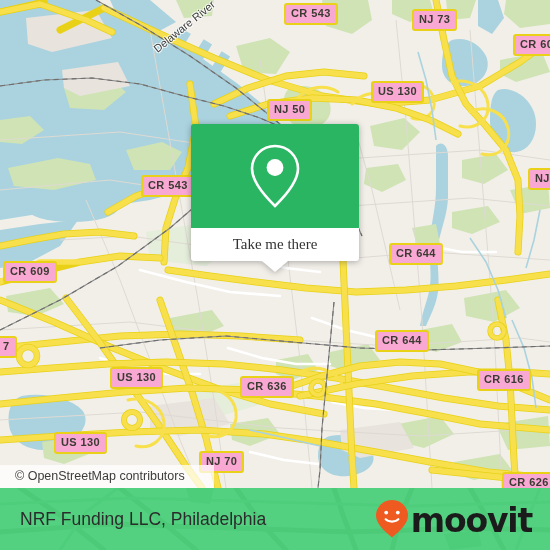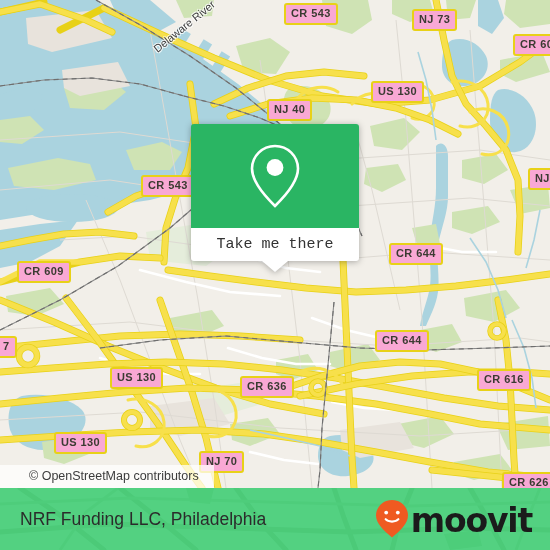--- a/index.html
+++ b/index.html
@@ -90,21 +90,21 @@
     position: absolute;
     left: 0;
     top: 465px;
     height: 23px;
     width: 214px;
     background: rgba(255,255,255,0.72);
     color: #3c3c3c;
     font-family: "Liberation Sans", sans-serif;
     font-size: 12.5px;
     line-height: 23px;
-    padding-left: 29px;
+    padding-left: 15px;
     box-sizing: border-box;
     white-space: nowrap;
   }
 
   
   #popup {
     position: absolute;
     left: 191px;
     top: 124px;
     width: 168px;
@@ -120,21 +120,21 @@
   }
   #popup-green svg { display: block; }
   #popup-button {
     background: #ffffff;
     height: 33px;
     border-radius: 0 0 3px 3px;
     display: flex;
     align-items: center;
     justify-content: center;
     color: #333333;
-    font-family: Liberation Mono, monospace;
+    font-family: Liberation Serif, serif;
     font-size: 15px;
     cursor: pointer;
   }
   #popup-pointer {
     position: absolute;
     left: 50%;
     margin-left: -13px;
     top: 137px;
     width: 0;
     height: 0;
@@ -391,25 +391,25 @@
       <path class="rail-b" d="M184,96 L224,106 L260,118 L288,130"></path>
       <path class="rail" d="M184,96 L224,106 L260,118 L288,130"></path>
     </svg>
 
     <div class="river-label" style="left:155px; top:44px; transform: rotate(-39deg);">Delaware River</div>
 
 
     <div class="shield" style="left:284px; top:3px;">CR 543</div>
     <div class="shield" style="left:412px; top:9px;">NJ 73</div>
     <div class="shield" style="left:513px; top:34px;">CR 607</div>
-    <div class="shield" style="left:267px; top:99px;">NJ 40</div>
+    <div class="shield" style="left:267px; top:99px;">NJ 50</div>
     <div class="shield" style="left:371px; top:81px;">US 130</div>
     <div class="shield" style="left:141px; top:175px;">CR 543</div>
     <div class="shield" style="left:528px; top:168px;">NJ</div>
-    <div class="shield" style="left:17px; top:261px;">CR 609</div>
+    <div class="shield" style="left:3px; top:261px;">CR 609</div>
     <div class="shield" style="left:389px; top:243px;">CR 644</div>
     <div class="shield" style="left:375px; top:330px;">CR 644</div>
     <div class="shield" style="left:-4px; top:336px;">7</div>
     <div class="shield" style="left:110px; top:367px;">US 130</div>
     <div class="shield" style="left:240px; top:376px;">CR 636</div>
     <div class="shield" style="left:477px; top:369px;">CR 616</div>
     <div class="shield" style="left:54px; top:432px;">US 130</div>
     <div class="shield" style="left:199px; top:451px;">NJ 70</div>
     <div class="shield" style="left:502px; top:472px;">CR 626</div>
 

